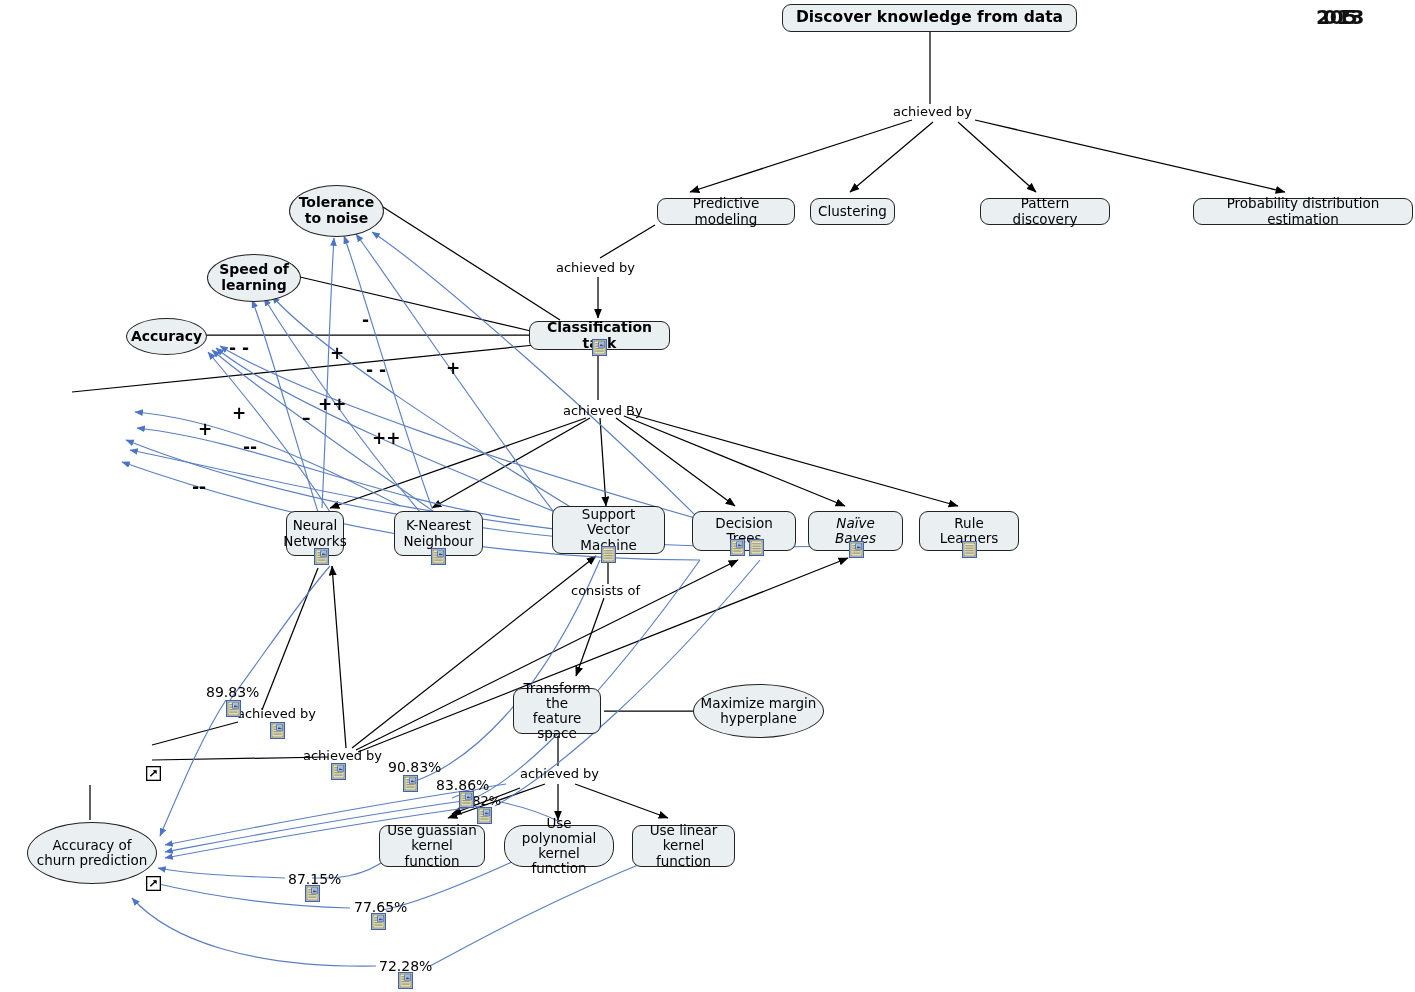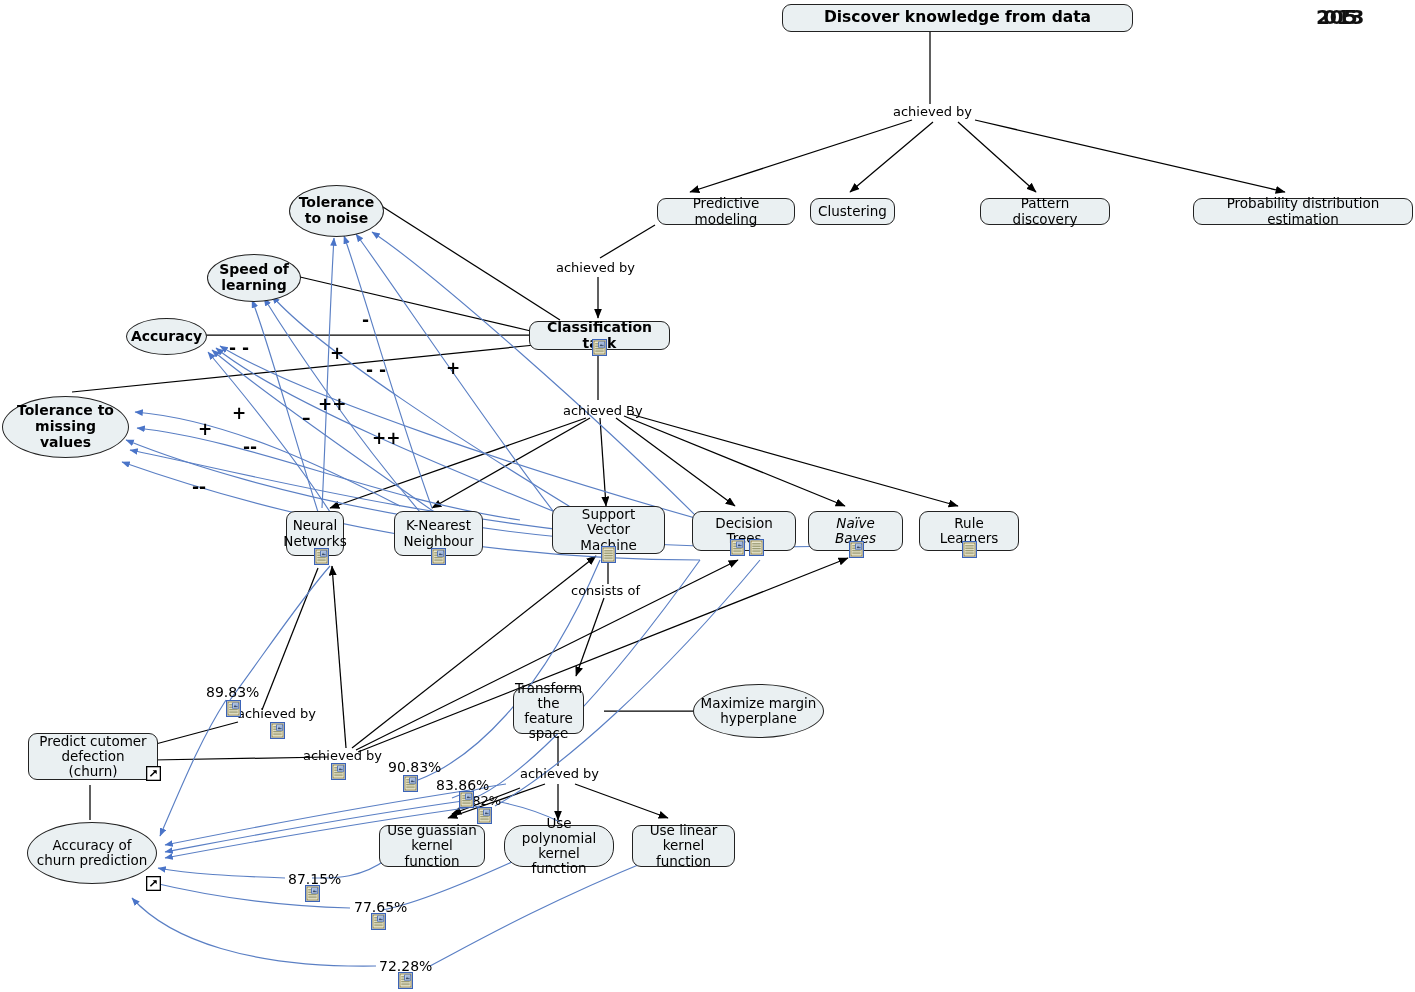--- a/index.html
+++ b/index.html
@@ -137,21 +137,21 @@
       <path d="M560,822 C540,812 520,806 500,802"></path>
       <path d="M452,798 C470,790 490,786 506,784"></path>
 
       <path d="M418,780 C470,760 540,700 600,560"></path>
       <path d="M470,800 C520,780 600,700 700,560"></path>
       <path d="M230,700 C260,660 300,600 330,566"></path>
       <path d="M495,806 C560,770 660,680 760,560"></path>
     </g>
   </svg>
 
-  <div class="node box" style="left:782px;top:4px;width:351px;height:28px;">
+  <div class="node box" style="left:782px;top:4px;width:295px;height:28px;">
     <span class="lbl t-bold15">Discover knowledge from data</span>
   </div>
 
   <div class="garbled" style="left:1290px;top:5px;">
     <span>2</span><span>0</span><span>0</span><span>1</span><span>5</span><span>3</span>
   </div>
 
   <div class="node box" style="left:611px;top:198px;width:138px;height:27px;margin-left:46px;">
     <span class="lbl t-reg">Predictive modeling</span>
   </div>
@@ -171,63 +171,57 @@
 
   <div class="node ell" style="left:289px;top:185px;width:95px;height:52px;">
     <span class="lbl t-bold">Tolerance to noise</span>
   </div>
   <div class="node ell" style="left:207px;top:254px;width:94px;height:48px;">
     <span class="lbl t-bold">Speed of learning</span>
   </div>
   <div class="node ell" style="left:126px;top:318px;width:81px;height:37px;">
     <span class="lbl t-bold">Accuracy</span>
   </div>
-  <div class="node ell" style="left:2px;top:396px;width:127px;height:62px;">
-    <span class="lbl t-bold">Tolerance to missing values</span>
-  </div>
 
   <div class="node box" style="left:286px;top:511px;width:58px;height:45px;">
     <span class="lbl t-reg">Neural Networks</span>
   </div>
   <div class="node box" style="left:394px;top:511px;width:89px;height:45px;">
     <span class="lbl t-reg">K-Nearest Neighbour</span>
   </div>
   <div class="node box" style="left:552px;top:506px;width:113px;height:48px;">
     <span class="lbl t-reg">Support Vector Machine</span>
   </div>
   <div class="node box" style="left:692px;top:511px;width:104px;height:40px;">
     <span class="lbl t-reg">Decision Trees</span>
   </div>
   <div class="node box" style="left:808px;top:511px;width:95px;height:40px;font-style:italic;">
     <span class="lbl t-reg">Naïve Bayes</span>
   </div>
   <div class="node box" style="left:919px;top:511px;width:100px;height:40px;">
     <span class="lbl t-reg">Rule Learners</span>
   </div>
 
-  <div class="node box" style="left:513px;top:688px;width:71px;height:46px;">
+  <div class="node box" style="left:513px;top:688px;width:88px;height:46px;">
     <span class="lbl t-reg">Transform the feature space</span>
   </div>
   <div class="node ell" style="left:693px;top:684px;width:131px;height:54px;">
     <span class="lbl t-reg">Maximize margin hyperplane</span>
   </div>
 
   <div class="node box" style="left:379px;top:825px;width:106px;height:42px;">
     <span class="lbl t-reg">Use guassian kernel function</span>
   </div>
   <div class="node box" style="left:504px;top:825px;width:110px;height:42px;border-radius:19px;">
     <span class="lbl t-reg">Use polynomial kernel function</span>
   </div>
   <div class="node box" style="left:632px;top:825px;width:103px;height:42px;">
     <span class="lbl t-reg">Use linear kernel function</span>
   </div>
 
-  <div class="node box" style="left:28px;top:733px;width:130px;height:47px;">
-    <span class="lbl t-reg">Predict cutomer defection (churn)</span>
-  </div>
   <div class="node ell" style="left:27px;top:822px;width:130px;height:62px;">
     <span class="lbl t-reg">Accuracy of churn prediction</span>
   </div>
 
   <div class="elabel" style="left:893px;top:104px;">achieved by</div>
   <div class="elabel" style="left:556px;top:260px;">achieved by</div>
   <div class="elabel" style="left:563px;top:403px;">achieved By</div>
   <div class="elabel" style="left:571px;top:583px;">consists of</div>
   <div class="elabel" style="left:520px;top:766px;">achieved by</div>
   <div class="elabel" style="left:237px;top:706px;">achieved by</div>

